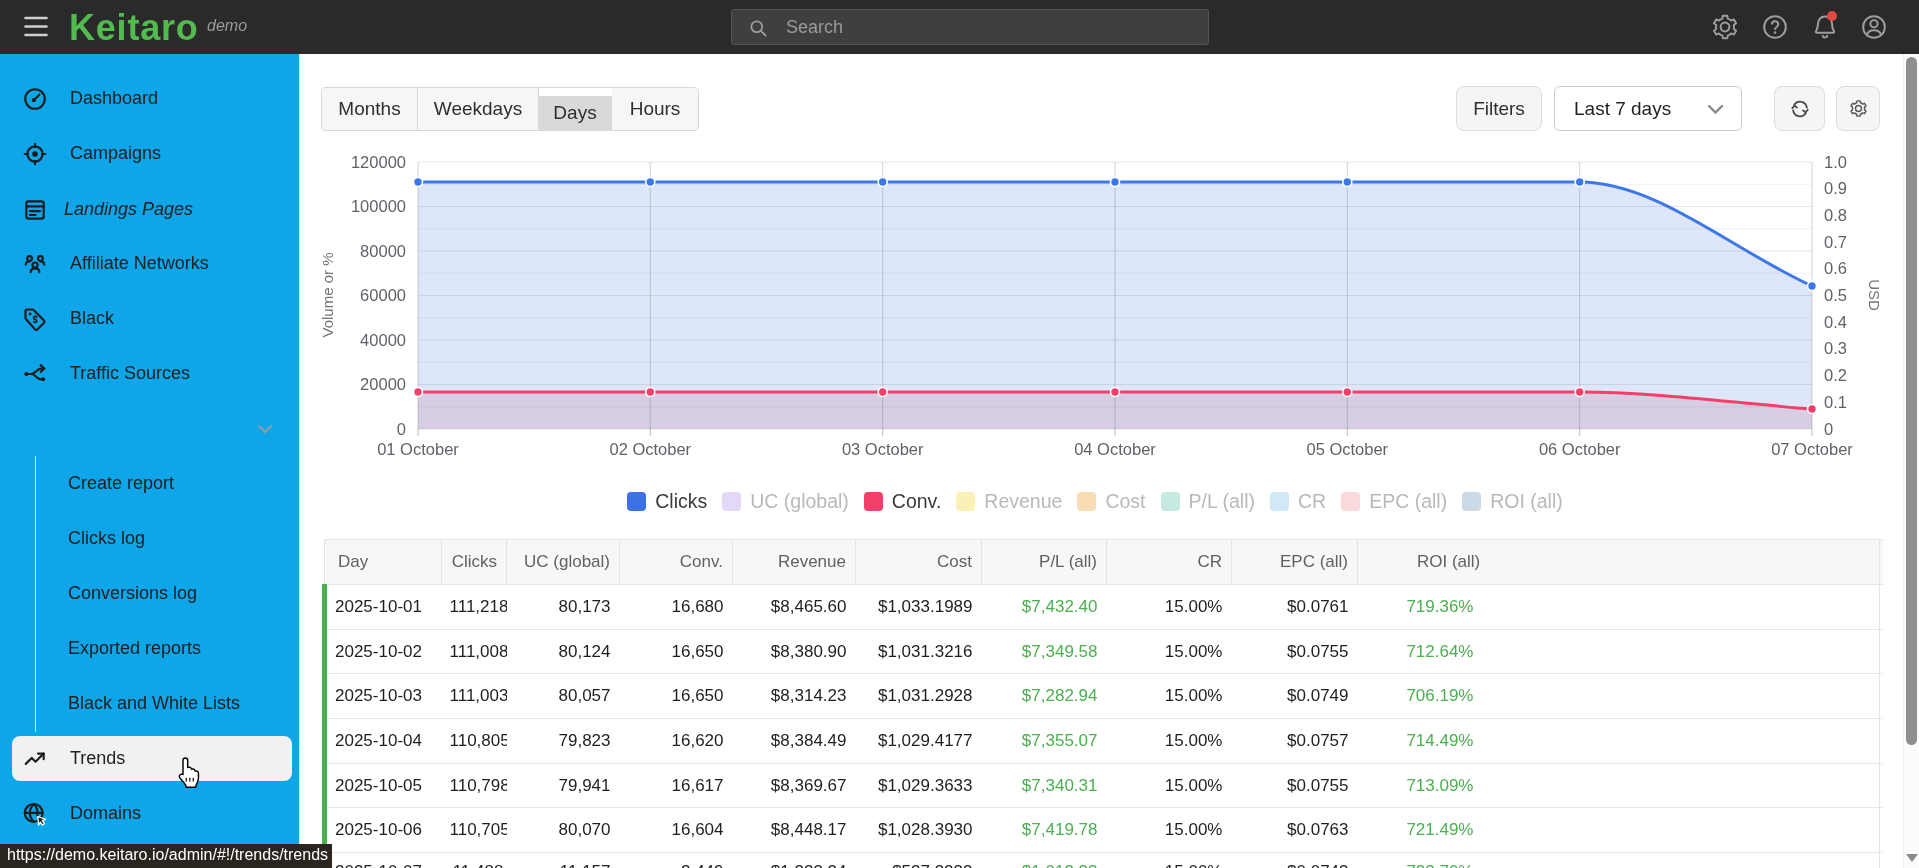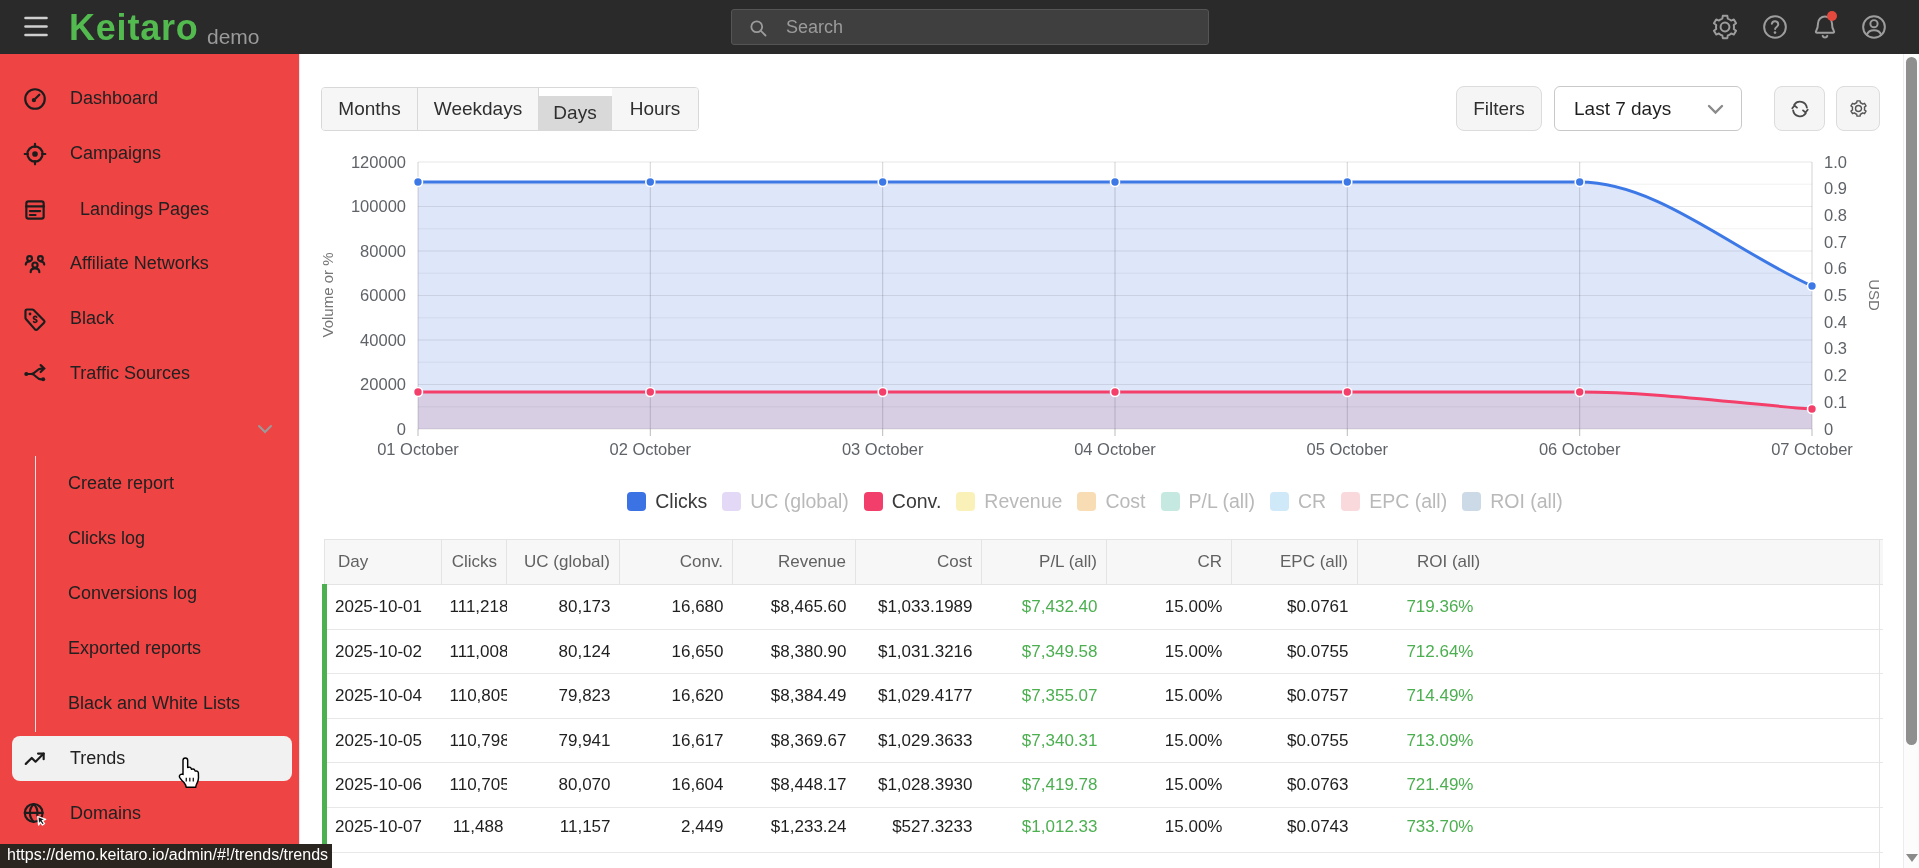--- a/index.html
+++ b/index.html
@@ -1,20 +1,20 @@
 <!DOCTYPE html>
 <html><head><meta charset="utf-8"><style>
 * { margin:0; padding:0; box-sizing:border-box; }
 html,body { width:1919px; height:868px; overflow:hidden; font-family:"Liberation Sans", sans-serif; background:#fff; }
 .hdr { position:absolute; left:0; top:0; width:1919px; height:54px; background:#2a2a2a; z-index:30; }
 .logo { position:absolute; left:69px; top:7px; font-size:36px; font-weight:bold; letter-spacing:0.8px; color:#52ba4e; }
-.demo { position:absolute; left:207px; top:25px; font-size:21px; color:#9a9a9a; }
+.demo { position:absolute; left:207px; top:17px; font-size:16px; color:#9a9a9a;font-style:italic; }
 .search { position:absolute; left:731px; top:9px; width:478px; height:36px; background:#3f3f3f; border:1px solid #555; border-radius:3px; }
 .ph { position:absolute; left:54px; top:7px; font-size:18px; color:#9b9b9b; }
-.sidebar { position:absolute; left:0; top:54px; width:300px; height:814px; background:#ef4444; border-right:1px solid #e6e6e6; z-index:20; }
+.sidebar { position:absolute; left:0; top:54px; width:300px; height:814px; background:#0ea5e9; border-right:1px solid #e6e6e6; z-index:20; }
 .mi { position:absolute; left:0; width:300px; height:46px; }
 .mic { position:absolute; left:22px; top:10px; width:26px; height:26px; }
 .mit { position:absolute; top:12px; font-size:18px; color:#212121; white-space:nowrap; }
 .main { position:absolute; left:300px; top:54px; width:1619px; height:814px; background:#fff; }
 .tabs { position:absolute; left:21px; top:33px; display:flex; border:1px solid #d8d8d8; border-radius:4px; overflow:hidden; height:44px; }
 .tab { font-size:19px; color:#2f2f2f; background:#f6f6f6; display:flex; align-items:center; justify-content:center; border-right:1px solid #d8d8d8; }
 .tab:last-child { border-right:none; }
 .tab.sel { background:#d9d9d9;margin-top:8px; }
 .btn { position:absolute; height:45px; background:#f5f5f5; border:1px solid #dcdcdc; border-radius:8px; display:flex; align-items:center; justify-content:center; font-size:19px; color:#2f2f2f; }
 .sel7 { position:absolute; left:1254px; top:32px; width:188px; height:45px; background:#fff; border:1px solid #c9c9c9; border-radius:6px; font-size:19px; color:#1f1f1f; display:flex; align-items:center; padding-left:19px; }
@@ -92,21 +92,21 @@
           <path d="M12 2.5v3M12 18.5v3M2.5 12h3M18.5 12h3"></path>
         </svg></span>
       <span class="mit" style="left:70px;">Campaigns</span>
     </div>
 <div class="mi" style="top:132.5px;">
       <span class="mic"><svg width="26" height="26" viewBox="0 0 24 24" fill="none" stroke="#1c1c1c" stroke-width="2" stroke-linecap="round">
           <rect x="4" y="4" width="16" height="16" rx="2"></rect>
           <path d="M4 8.7h16" stroke-width="2.2"></path>
           <path d="M7.3 13h9.4M7.3 16.6h5.2"></path>
         </svg></span>
-      <span class="mit" style="left:80px;">Landings Pages</span>
+      <span class="mit" style="left:64px;font-style:italic;">Landings Pages</span>
     </div>
 <div class="mi" style="top:187px;">
       <span class="mic"><svg width="26" height="26" viewBox="0 0 24 24" fill="none" stroke="#1c1c1c" stroke-width="2" stroke-linecap="round">
           <circle cx="7" cy="7" r="2.2"></circle>
           <circle cx="17" cy="7" r="2.2"></circle>
           <circle cx="12" cy="13" r="2.4"></circle>
           <path d="M3.5 12.5c0-1.8 1.5-2.8 3.5-2.8M20.5 12.5c0-1.8-1.5-2.8-3.5-2.8M8 19.5c0-2.2 1.7-3.4 4-3.4s4 1.2 4 3.4"></path>
         </svg></span>
       <span class="mit" style="left:70px;">Affiliate Networks</span>
     </div>
@@ -279,20 +279,33 @@
             <td class="cl">2025-10-02</td>
             <td class="clip">111,008</td>
             <td class="">80,124</td>
             <td class="">16,650</td>
             <td class="">$8,380.90</td>
             <td class="">$1,031.3216</td>
             <td class="green">$7,349.58</td>
             <td class="">15.00%</td>
             <td class="">$0.0755</td>
             <td class="green">712.64%</td>
+            <td></td>
+          </tr>
+          <tr style="height:45px;">
+            <td class="cl">2025-10-03</td>
+            <td class="clip">111,003</td>
+            <td class="">80,057</td>
+            <td class="">16,650</td>
+            <td class="">$8,314.23</td>
+            <td class="">$1,031.2928</td>
+            <td class="green">$7,282.94</td>
+            <td class="">15.00%</td>
+            <td class="">$0.0749</td>
+            <td class="green">706.19%</td>
             <td></td>
           </tr>
           <tr style="height:45px;">
             <td class="cl">2025-10-04</td>
             <td class="clip">110,805</td>
             <td class="">79,823</td>
             <td class="">16,620</td>
             <td class="">$8,384.49</td>
             <td class="">$1,029.4177</td>
             <td class="green">$7,355.07</td>

